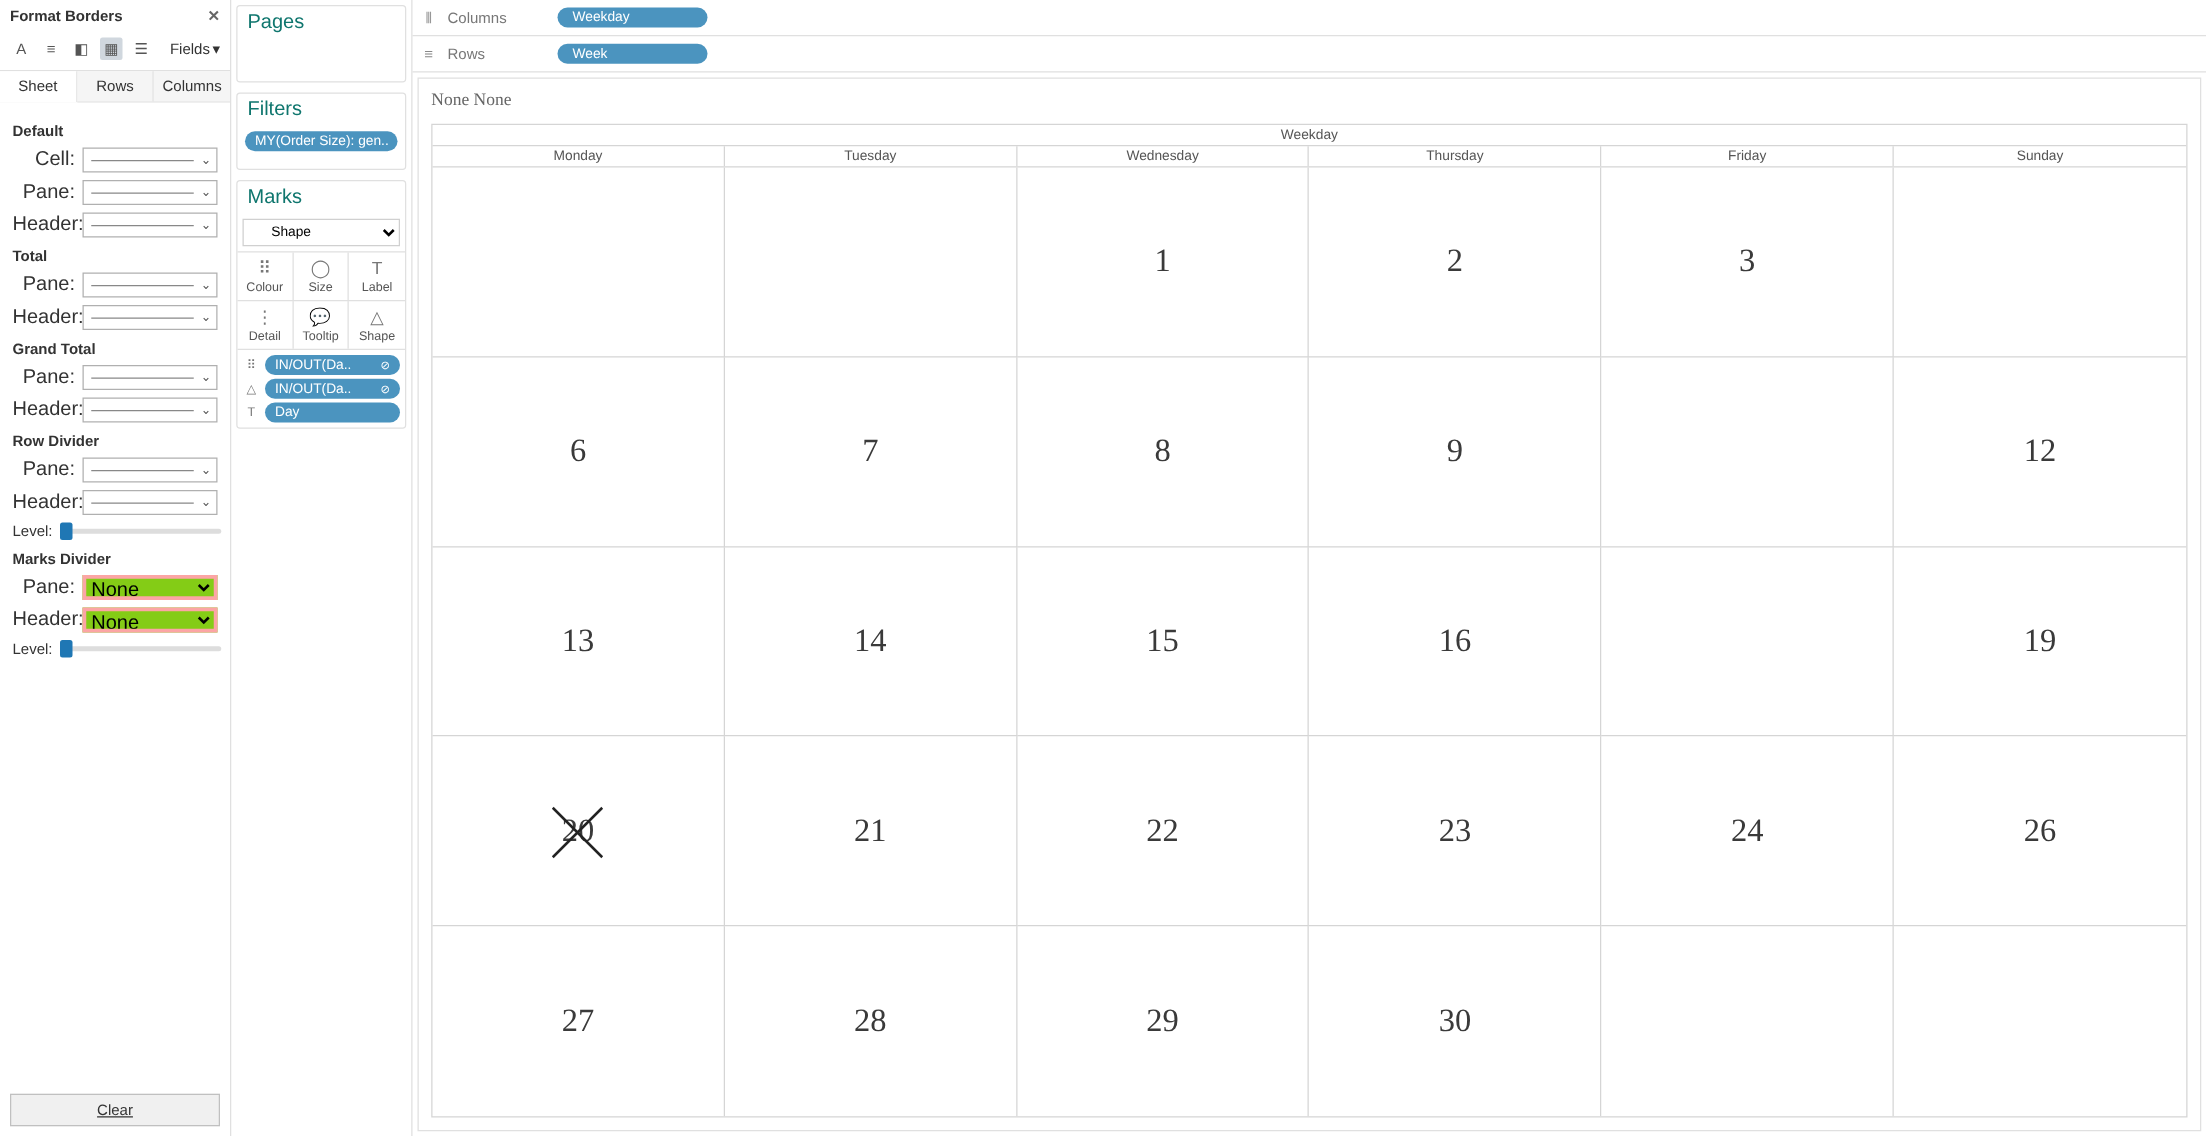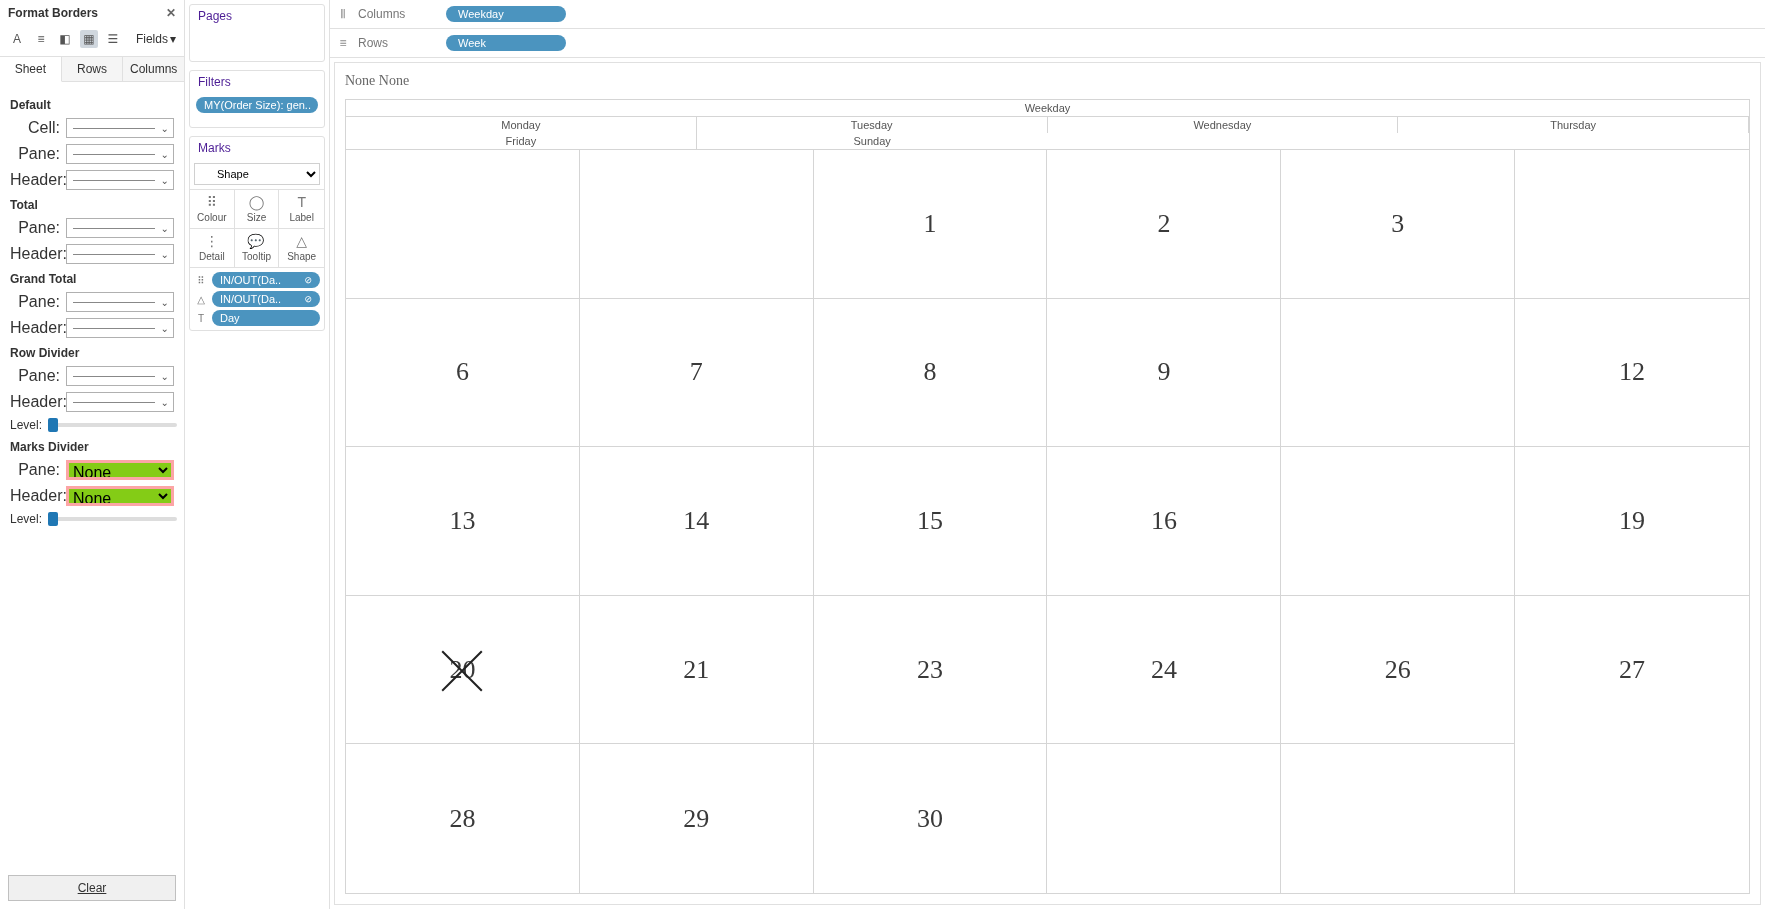--- a/index.html
+++ b/index.html
@@ -27,21 +27,21 @@
 .field-row .line-preview::before { content: ""; position: absolute; left: 6px; right: 18px; top: 50%; border-top: 1px solid #888; }
 .field-row .line-preview::after { content: "⌄"; font-size: 10px; color: #555; }
 .slider-row { display: flex; align-items: center; margin-bottom: 6px; }
 .slider-row label { width: 50px; text-align: right; margin-right: 6px; font-size: 12px; }
 .slider-row input[type=range] { flex: 1; height: 4px; }
 .clear-btn { margin: 8px; padding: 5px; text-align: center; border: 1px solid #c0c0c0; background: #f0f0f0; cursor: pointer; font-size: 12px; text-decoration: underline; }
 
 
 .shelves-panel { width: 145px; border-right: 1px solid #e0e0e0; display: flex; flex-direction: column; }
 .shelf-card { border: 1px solid #e0e0e0; border-radius: 3px; margin: 4px; background: #fff; }
-.shelf-title { padding: 4px 8px; color: #4c1d95; font-size: 12px; }
+.shelf-title { padding: 4px 8px; color: #0f766e; font-size: 16px; }
 .shelf-body { min-height: 34px; padding: 4px 6px; }
 .pill { display: inline-flex; align-items: center; background: #4b94bf; color: #fff; border-radius: 10px; padding: 2px 8px; font-size: 11px; max-width: 100%; overflow: hidden; white-space: nowrap; text-overflow: ellipsis; cursor: pointer; }
 .marks-card { border: 1px solid #e0e0e0; border-radius: 3px; margin: 4px; }
 .marks-type { margin: 4px; }
 .marks-type select { width: 100%; height: 22px; font-size: 11px; border: 1px solid #d0d0d0; padding-left: 18px; background: #fff; }
 .marks-grid { display: grid; grid-template-columns: repeat(3, 1fr); gap: 0; border-top: 1px solid #e0e0e0; border-bottom: 1px solid #e0e0e0;}
 .marks-btn { border-right: 1px solid #e0e0e0; padding: 4px 2px; text-align: center; cursor: pointer; }
 .marks-btn:nth-child(3n) { border-right: none; }
 .marks-btn .mi { font-size: 14px; color: #777; display: block; height: 16px; }
 .marks-btn .ml { font-size: 10px; color: #555; }
@@ -54,21 +54,21 @@
 
 .work-area { flex: 1; display: flex; flex-direction: column; }
 .shelf-row { display: flex; align-items: center; height: 29px; border-bottom: 1px solid #e0e0e0; padding: 0 6px; gap: 8px; }
 .shelf-row .sr-icon { color: #888; font-size: 12px; width: 14px; text-align:center;}
 .shelf-row .sr-label { color: #777; font-size: 12px; width: 80px; }
 .shelf-row .pill { min-width: 120px; justify-content: flex-start; padding-left: 12px; }
 .viz-container { flex: 1; padding: 6px; border: 1px solid #e0e0e0; margin: 4px; overflow: hidden; display:flex; flex-direction:column;}
 .viz-title { font-size: 14px; color: #666; padding: 4px 4px 10px 4px; font-family: Georgia, serif; }
 .cal-wrap { border: 1px solid #d5d5d5; flex:1; display:flex; flex-direction:column; margin:0 4px 4px 4px;}
 .cal-top-header { text-align: center; font-size: 11px; color: #555; border-bottom: 1px solid #d5d5d5; padding: 2px 0; }
-.cal-day-headers { display: grid; grid-template-columns: repeat(4, 1fr); border-bottom: 1px solid #d5d5d5; }
+.cal-day-headers { display: grid; grid-template-columns: repeat(6, 1fr); border-bottom: 1px solid #d5d5d5; }
 .cal-day-headers div { text-align: center; font-size: 11px; color: #555; padding: 2px 0; border-right: 1px solid #d5d5d5; }
 .cal-day-headers div:last-child { border-right: none; }
 .cal-grid { display: grid; grid-template-columns: repeat(6, 1fr); grid-template-rows: repeat(5, 1fr); flex: 1; }
 .cal-cell { border-right: 1px solid #d5d5d5; border-bottom: 1px solid #d5d5d5; display: flex; align-items: center; justify-content: center; font-family: Georgia, "Times New Roman", serif; font-size: 26px; color: #3a3a3a; position: relative; }
 .cal-cell:nth-child(6n) { border-right: none; }
 .cal-cell .xmark { position: absolute; width: 56px; height: 56px; }
 .cal-cell .xmark::before, .cal-cell .xmark::after { content: ""; position: absolute; left: 0; right: 0; top: 50%; border-top: 2px solid #222; }
 .cal-cell .xmark::before { transform: rotate(45deg); }
 .cal-cell .xmark::after { transform: rotate(-45deg); }
 
@@ -251,20 +251,21 @@
             <div class="cal-cell"></div>
             <div class="cal-cell">12</div>
             <div class="cal-cell">13</div>
             <div class="cal-cell">14</div>
             <div class="cal-cell">15</div>
             <div class="cal-cell">16</div>
             <div class="cal-cell"></div>
             <div class="cal-cell">19</div>
             <div class="cal-cell">20<span class="xmark"></span></div>
             <div class="cal-cell">21</div>
+            <div class="cal-cell">22</div>
             <div class="cal-cell">23</div>
             <div class="cal-cell">24</div>
             <div class="cal-cell">26</div>
             <div class="cal-cell" style="border-bottom: none;">27</div>
             <div class="cal-cell" style="border-bottom: none;">28</div>
             <div class="cal-cell" style="border-bottom: none;">29</div>
             <div class="cal-cell" style="border-bottom: none;">30</div>
             <div class="cal-cell" style="border-bottom: none;"></div>
             <div class="cal-cell" style="border-bottom: none;"></div>
           </div>

